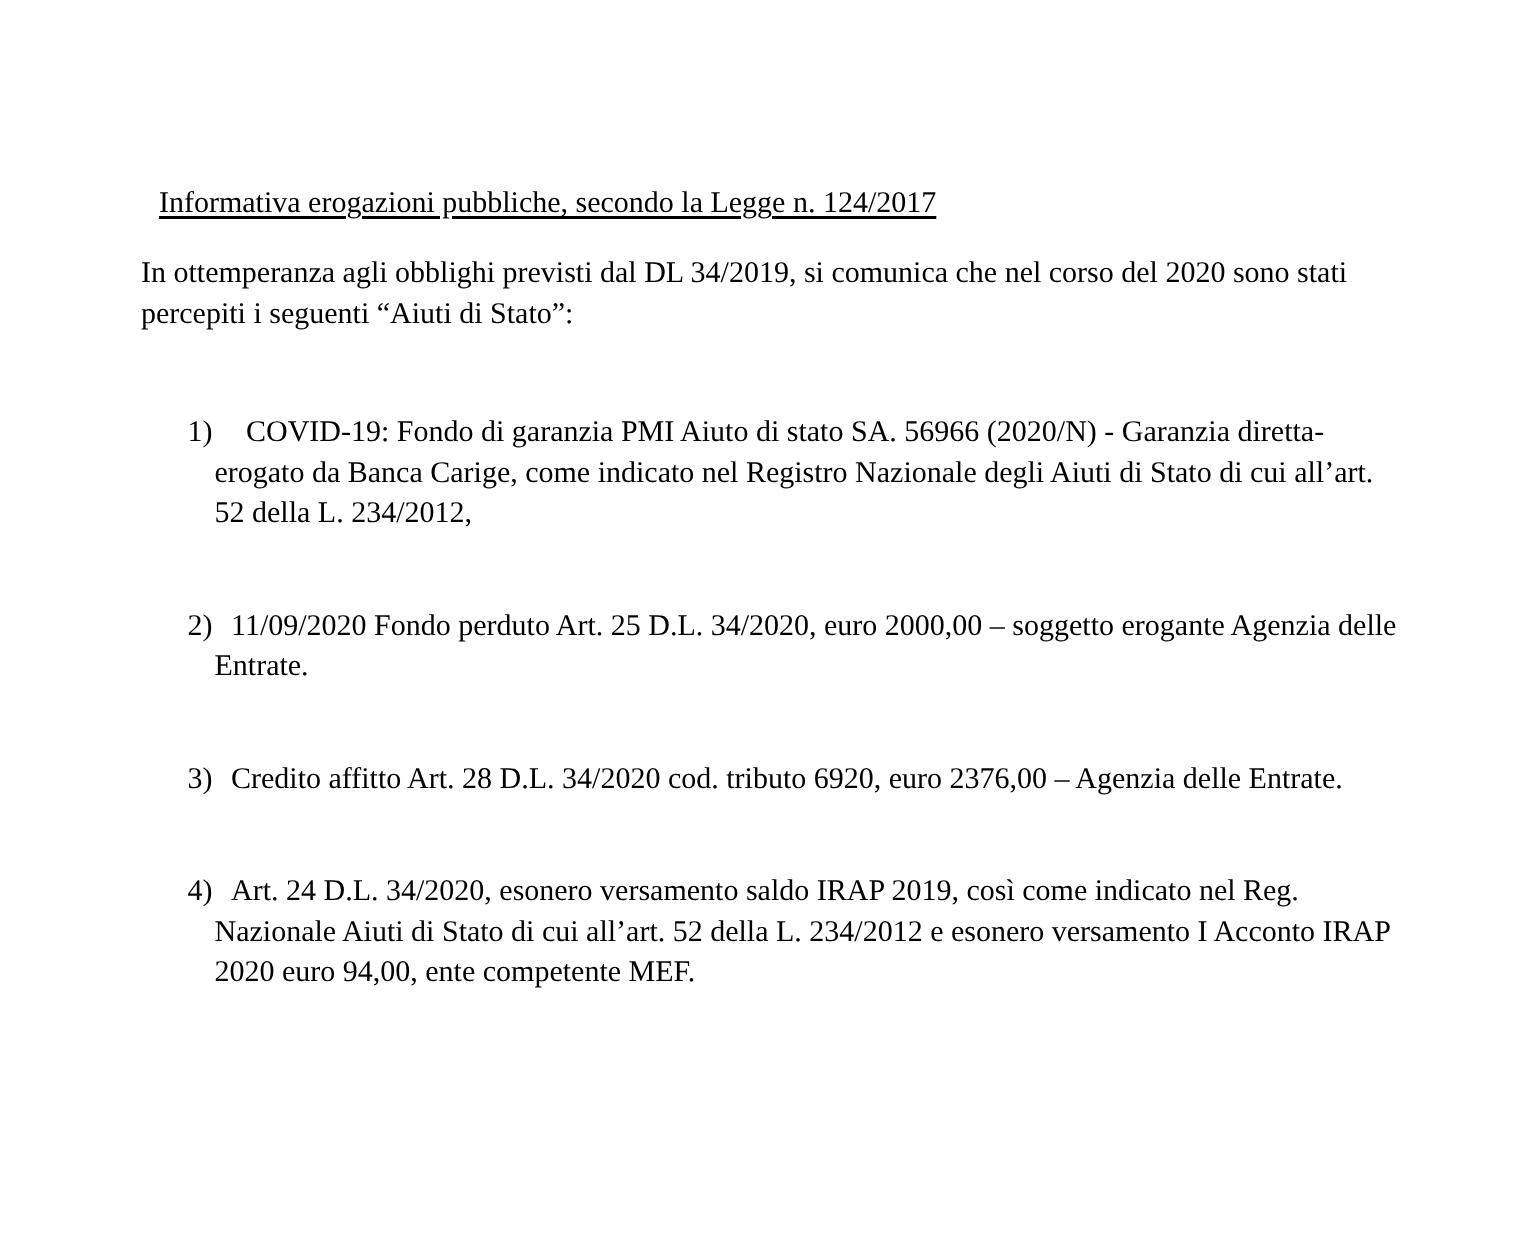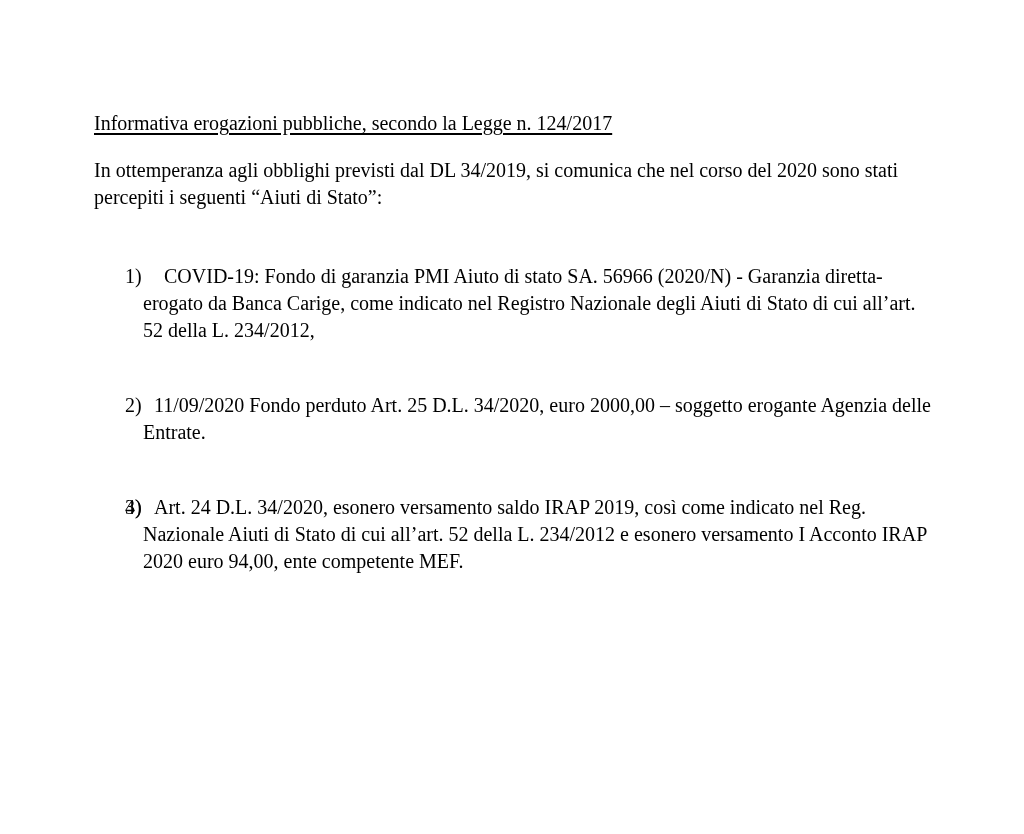--- a/index.html
+++ b/index.html
@@ -18,21 +18,21 @@
     font-size: 20px;
     line-height: 27px;
     padding: 110px 85px 0 94px;
     overflow: hidden;
   }
   .doc-title {
     text-decoration: underline;
     text-underline-offset: 3px;
     font-weight: normal;
     font-size: 20px;
-    margin: 0;
+    margin: 12px;
   }
   .intro {
     max-width: 846px;
   }
   .aid-list {
     margin-top: 52px;
     max-width: 846px;
   }
   .aid-item {
     position: relative;
@@ -69,20 +69,21 @@
       <span class="item-text">COVID-19: Fondo di garanzia PMI Aiuto di stato SA. 56966 (2020/N) - Garanzia diretta- erogato da Banca Carige, come indicato nel Registro Nazionale degli Aiuti di Stato di cui all’art. 52 della L. 234/2012,</span>
     </div>
 
     <div class="aid-item">
       <span class="item-number">2)</span>
       <span class="item-text">11/09/2020 Fondo perduto Art. 25 D.L. 34/2020, euro 2000,00 – soggetto erogante Agenzia delle Entrate.</span>
     </div>
 
     <div class="aid-item">
       <span class="item-number">3)</span>
+      <span class="item-text">Credito affitto Art. 28 D.L. 34/2020 cod. tributo 6920, euro 2376,00 – Agenzia delle Entrate.</span>
     </div>
 
     <div class="aid-item">
       <span class="item-number">4)</span>
       <span class="item-text">Art. 24 D.L. 34/2020, esonero versamento saldo IRAP 2019, così come indicato nel Reg. Nazionale Aiuti di Stato di cui all’art. 52 della L. 234/2012 e esonero versamento I Acconto IRAP 2020 euro 94,00, ente competente MEF.</span>
     </div>
 
   </div>
 
 </div>

